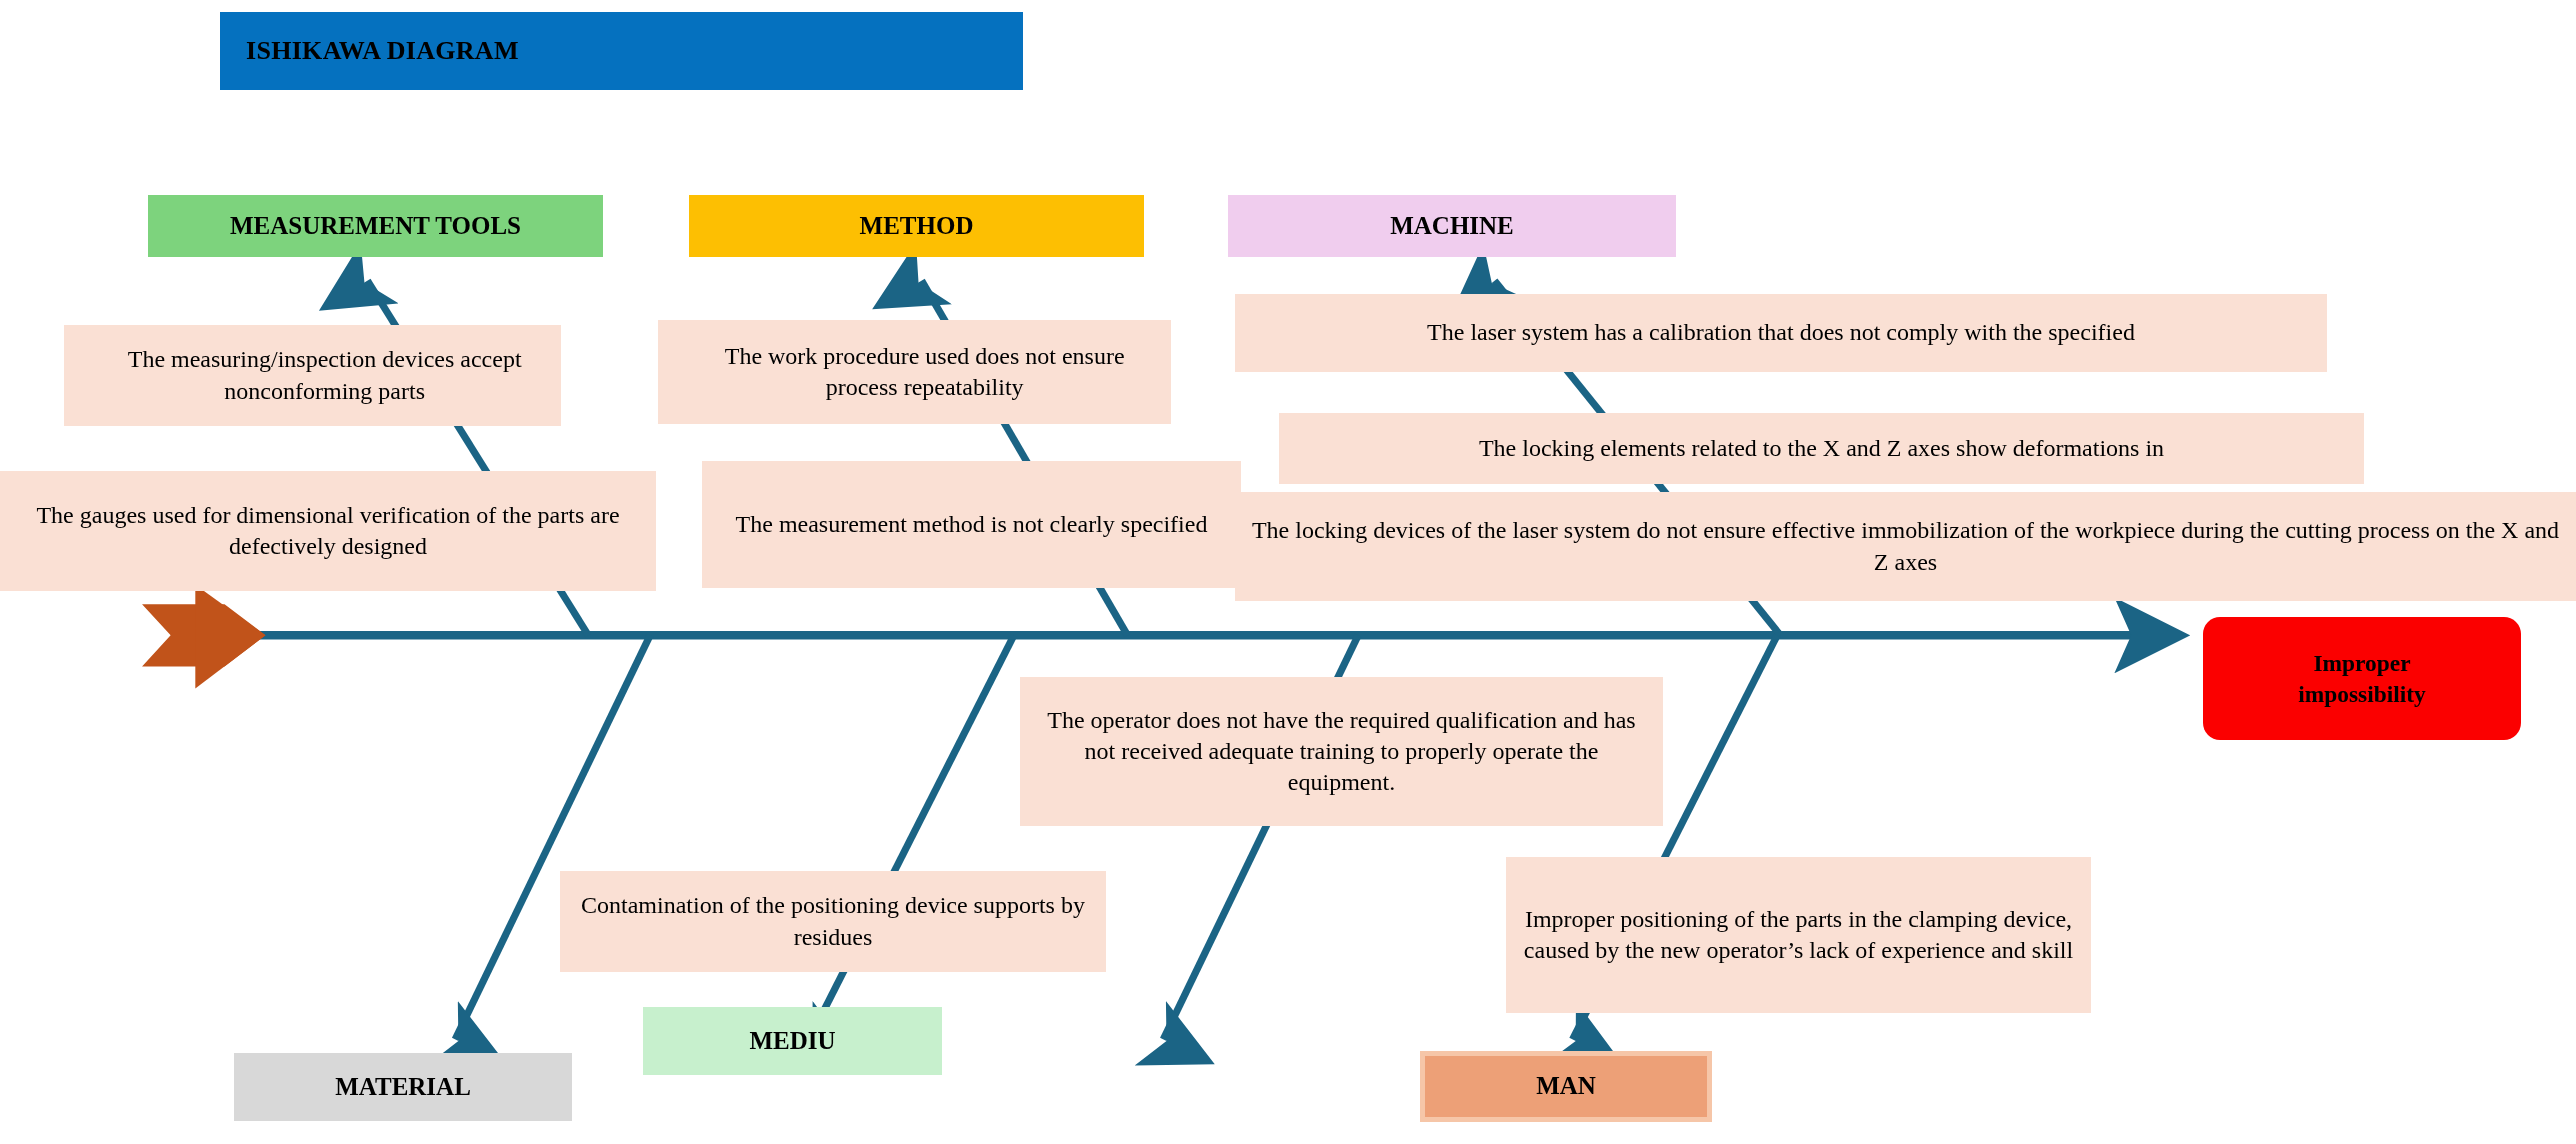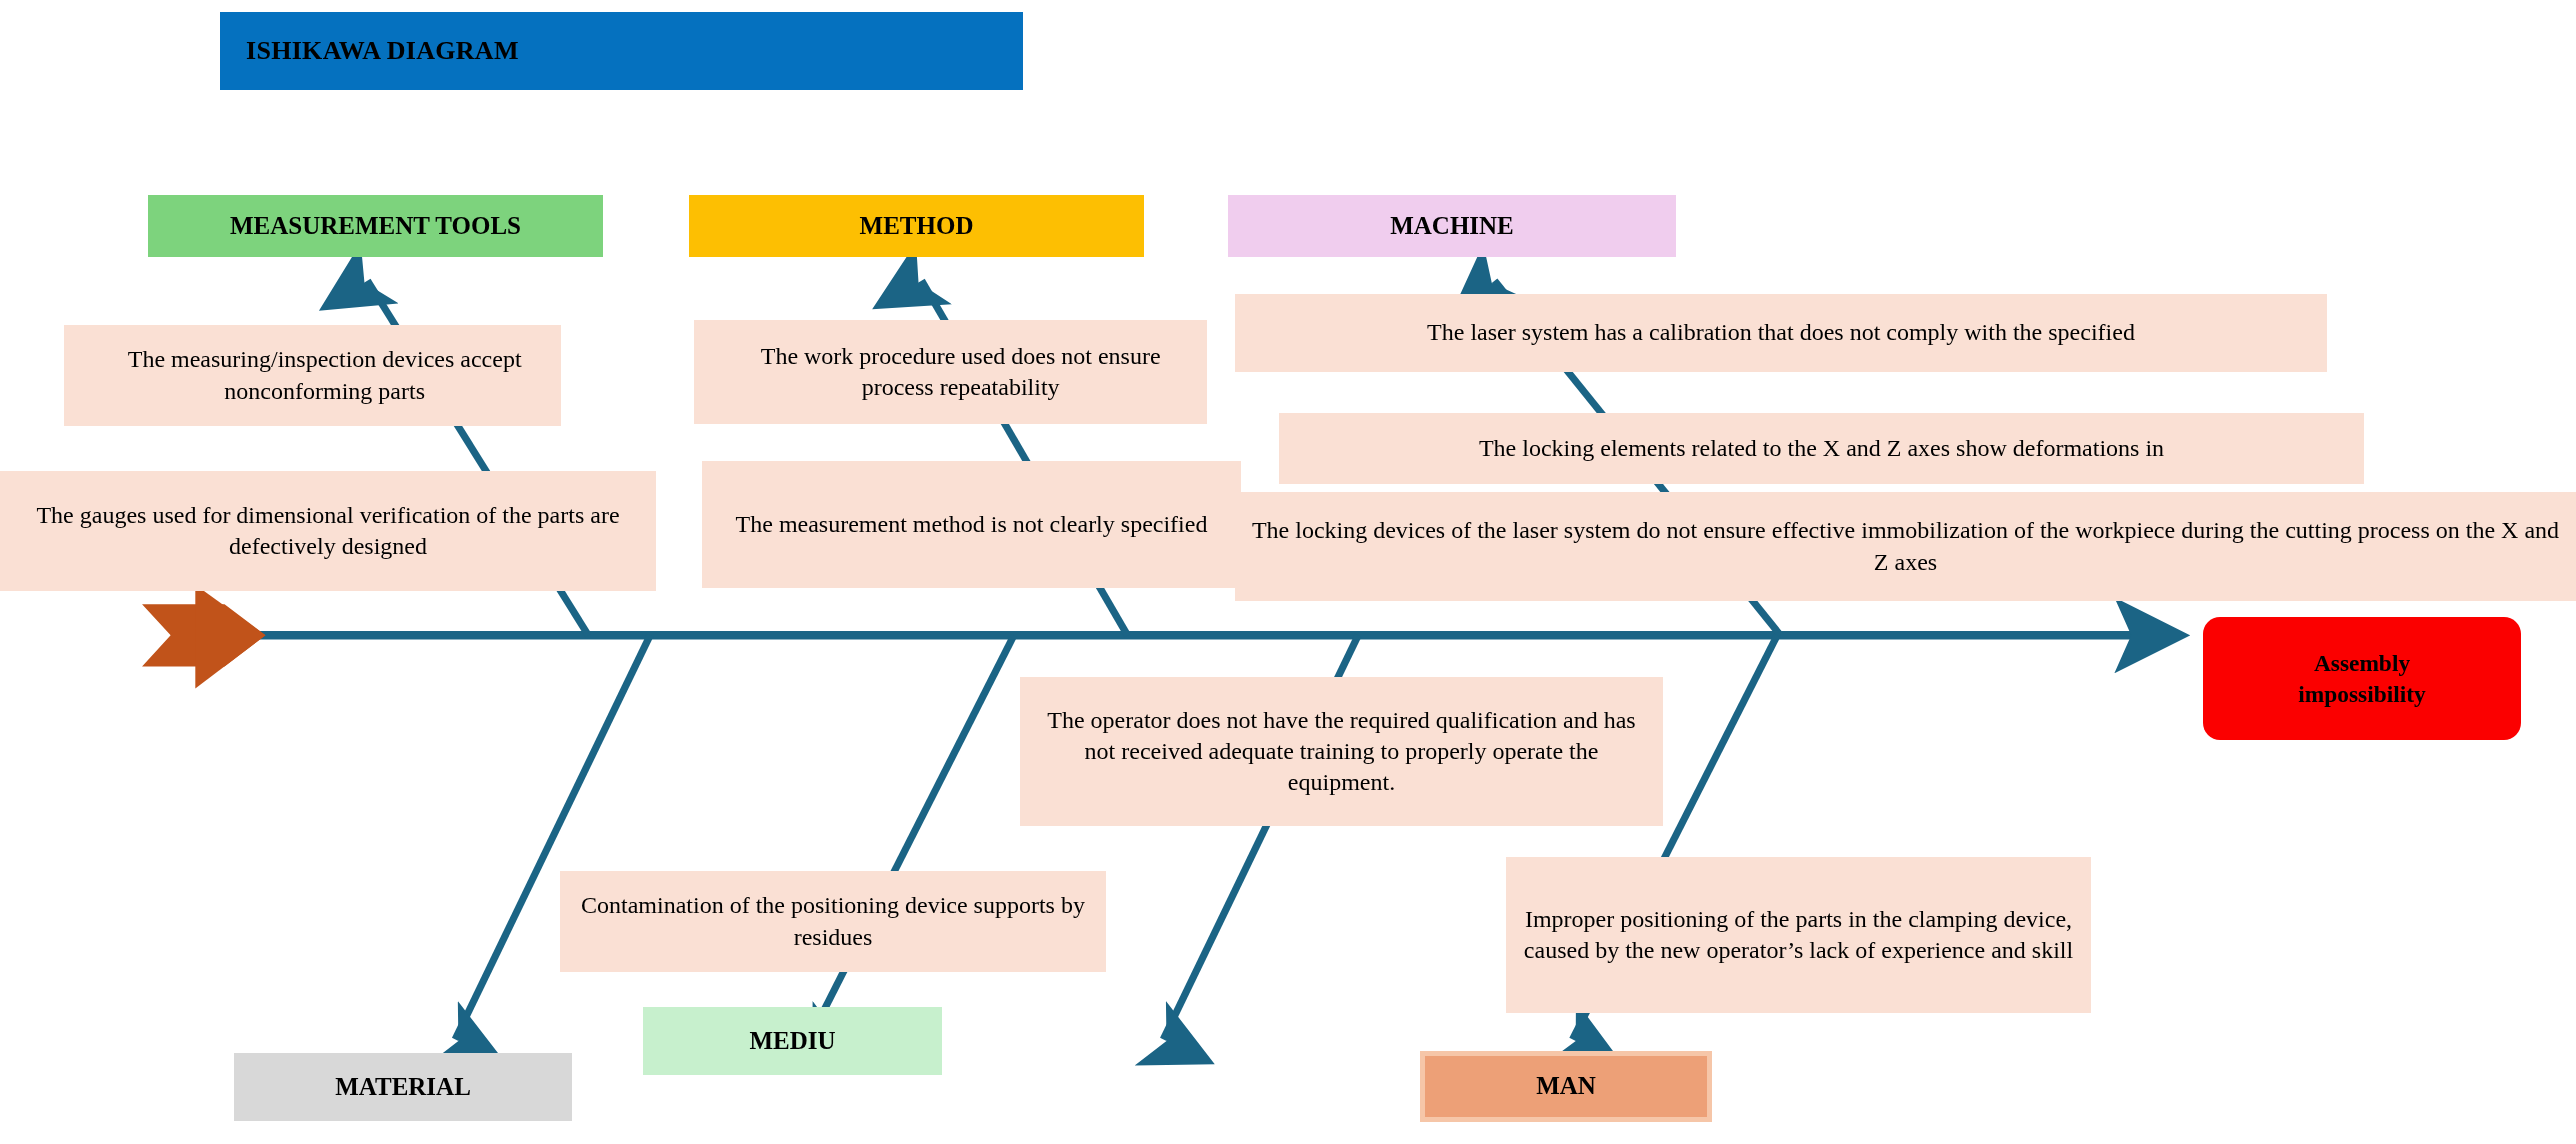--- a/index.html
+++ b/index.html
@@ -115,42 +115,42 @@
   </div>
 
   <div class="node cause" style="left:64px; top:325px; width:497px; height:101px; background:#fae0d4;padding-left:36px;">
     <span>The measuring/inspection devices accept nonconforming parts</span>
   </div>
 
   <div class="node cause" style="left:0px; top:471px; width:656px; height:120px; background:#fae0d4;">
     <span>The gauges used for dimensional verification of the parts are defectively designed</span>
   </div>
 
-  <div class="node cause" style="left:694px; top:320px; width:513px; height:104px; background:#fae0d4;padding-left:32px;">
+  <div class="node cause" style="left:658px; top:320px; width:513px; height:104px; background:#fae0d4;padding-left:32px;">
     <span>The work procedure used does not ensure process repeatability</span>
   </div>
 
   <div class="node cause" style="left:702px; top:461px; width:539px; height:127px; background:#fae0d4;">
     <span>The measurement method is not clearly specified</span>
   </div>
 
   <div class="node cause" style="left:1235px; top:294px; width:1092px; height:78px; background:#fae0d4;">
     <span>The laser system has a calibration that does not comply with the specified</span>
   </div>
 
   <div class="node cause" style="left:1279px; top:413px; width:1085px; height:71px; background:#fae0d4;">
     <span>The locking elements related to the X and Z axes show deformations in</span>
   </div>
 
   <div class="node cause" style="left:1235px; top:492px; width:1341px; height:109px; background:#fae0d4;">
     <span>The locking devices of the laser system do not ensure effective immobilization of the workpiece during the cutting process on the X and Z axes</span>
   </div>
 
   <div class="node effect" style="left:2203px; top:617px; width:318px; height:123px; background:#fb0000; flex-direction:column;">
-    <span>Assembly</span>
+    <span>Improper</span>
     <span>impossibility</span>
   </div>
 
   <div class="node cause" style="left:1020px; top:677px; width:643px; height:149px; background:#fae0d4;">
     <span>The operator does not have the required qualification and has not received adequate training to properly operate the equipment.</span>
   </div>
 
   <div class="node cause" style="left:560px; top:871px; width:546px; height:101px; background:#fae0d4;">
     <span>Contamination of the positioning device supports by residues</span>
   </div>

